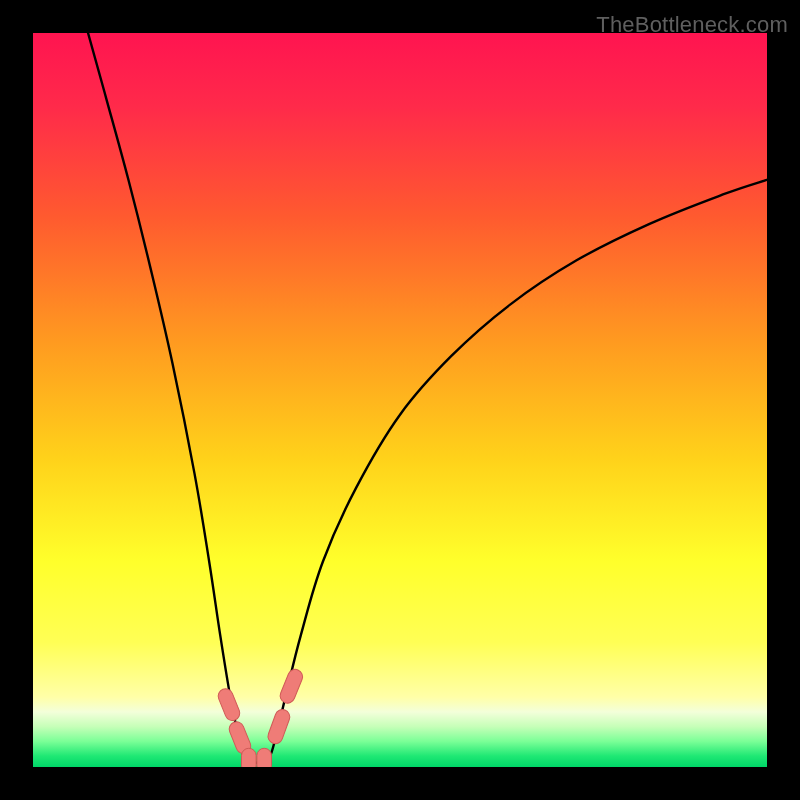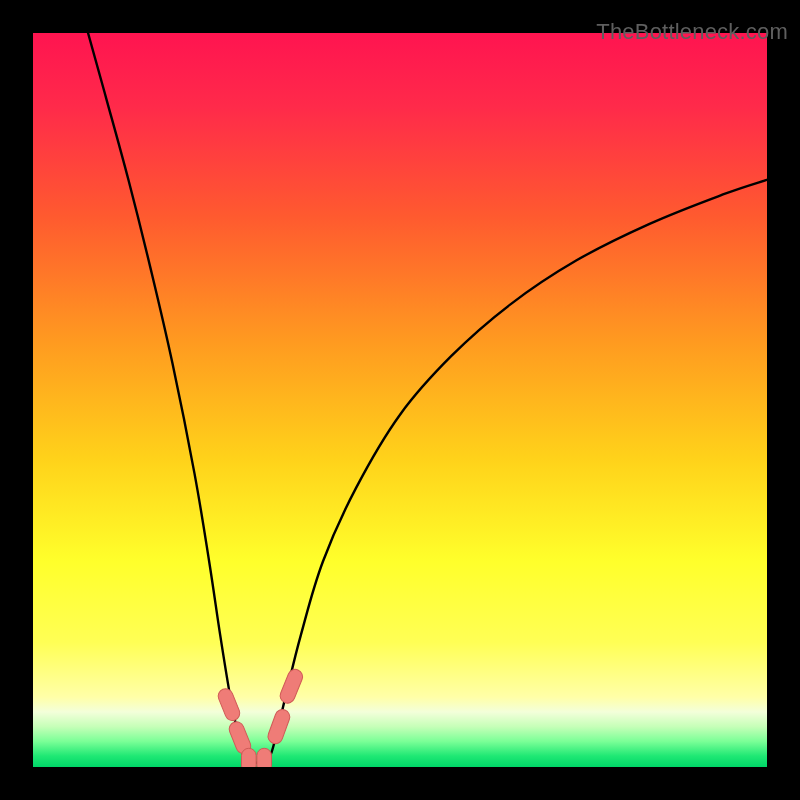--- a/index.html
+++ b/index.html
@@ -12,21 +12,21 @@
     font-family: Arial, Helvetica, sans-serif;
   }
   .stage {
     position: relative;
     width: 800px;
     height: 800px;
     background: #000;
   }
   .watermark {
     position: absolute;
-    top: 19px;
+    top: 12px;
     right: 12px;
     color: #5f5f5f;
     font-size: 22px;
     font-weight: 500;
     letter-spacing: 0.2px;
     z-index: 10;
   }
   svg {
     position: absolute;
     left: 0;

